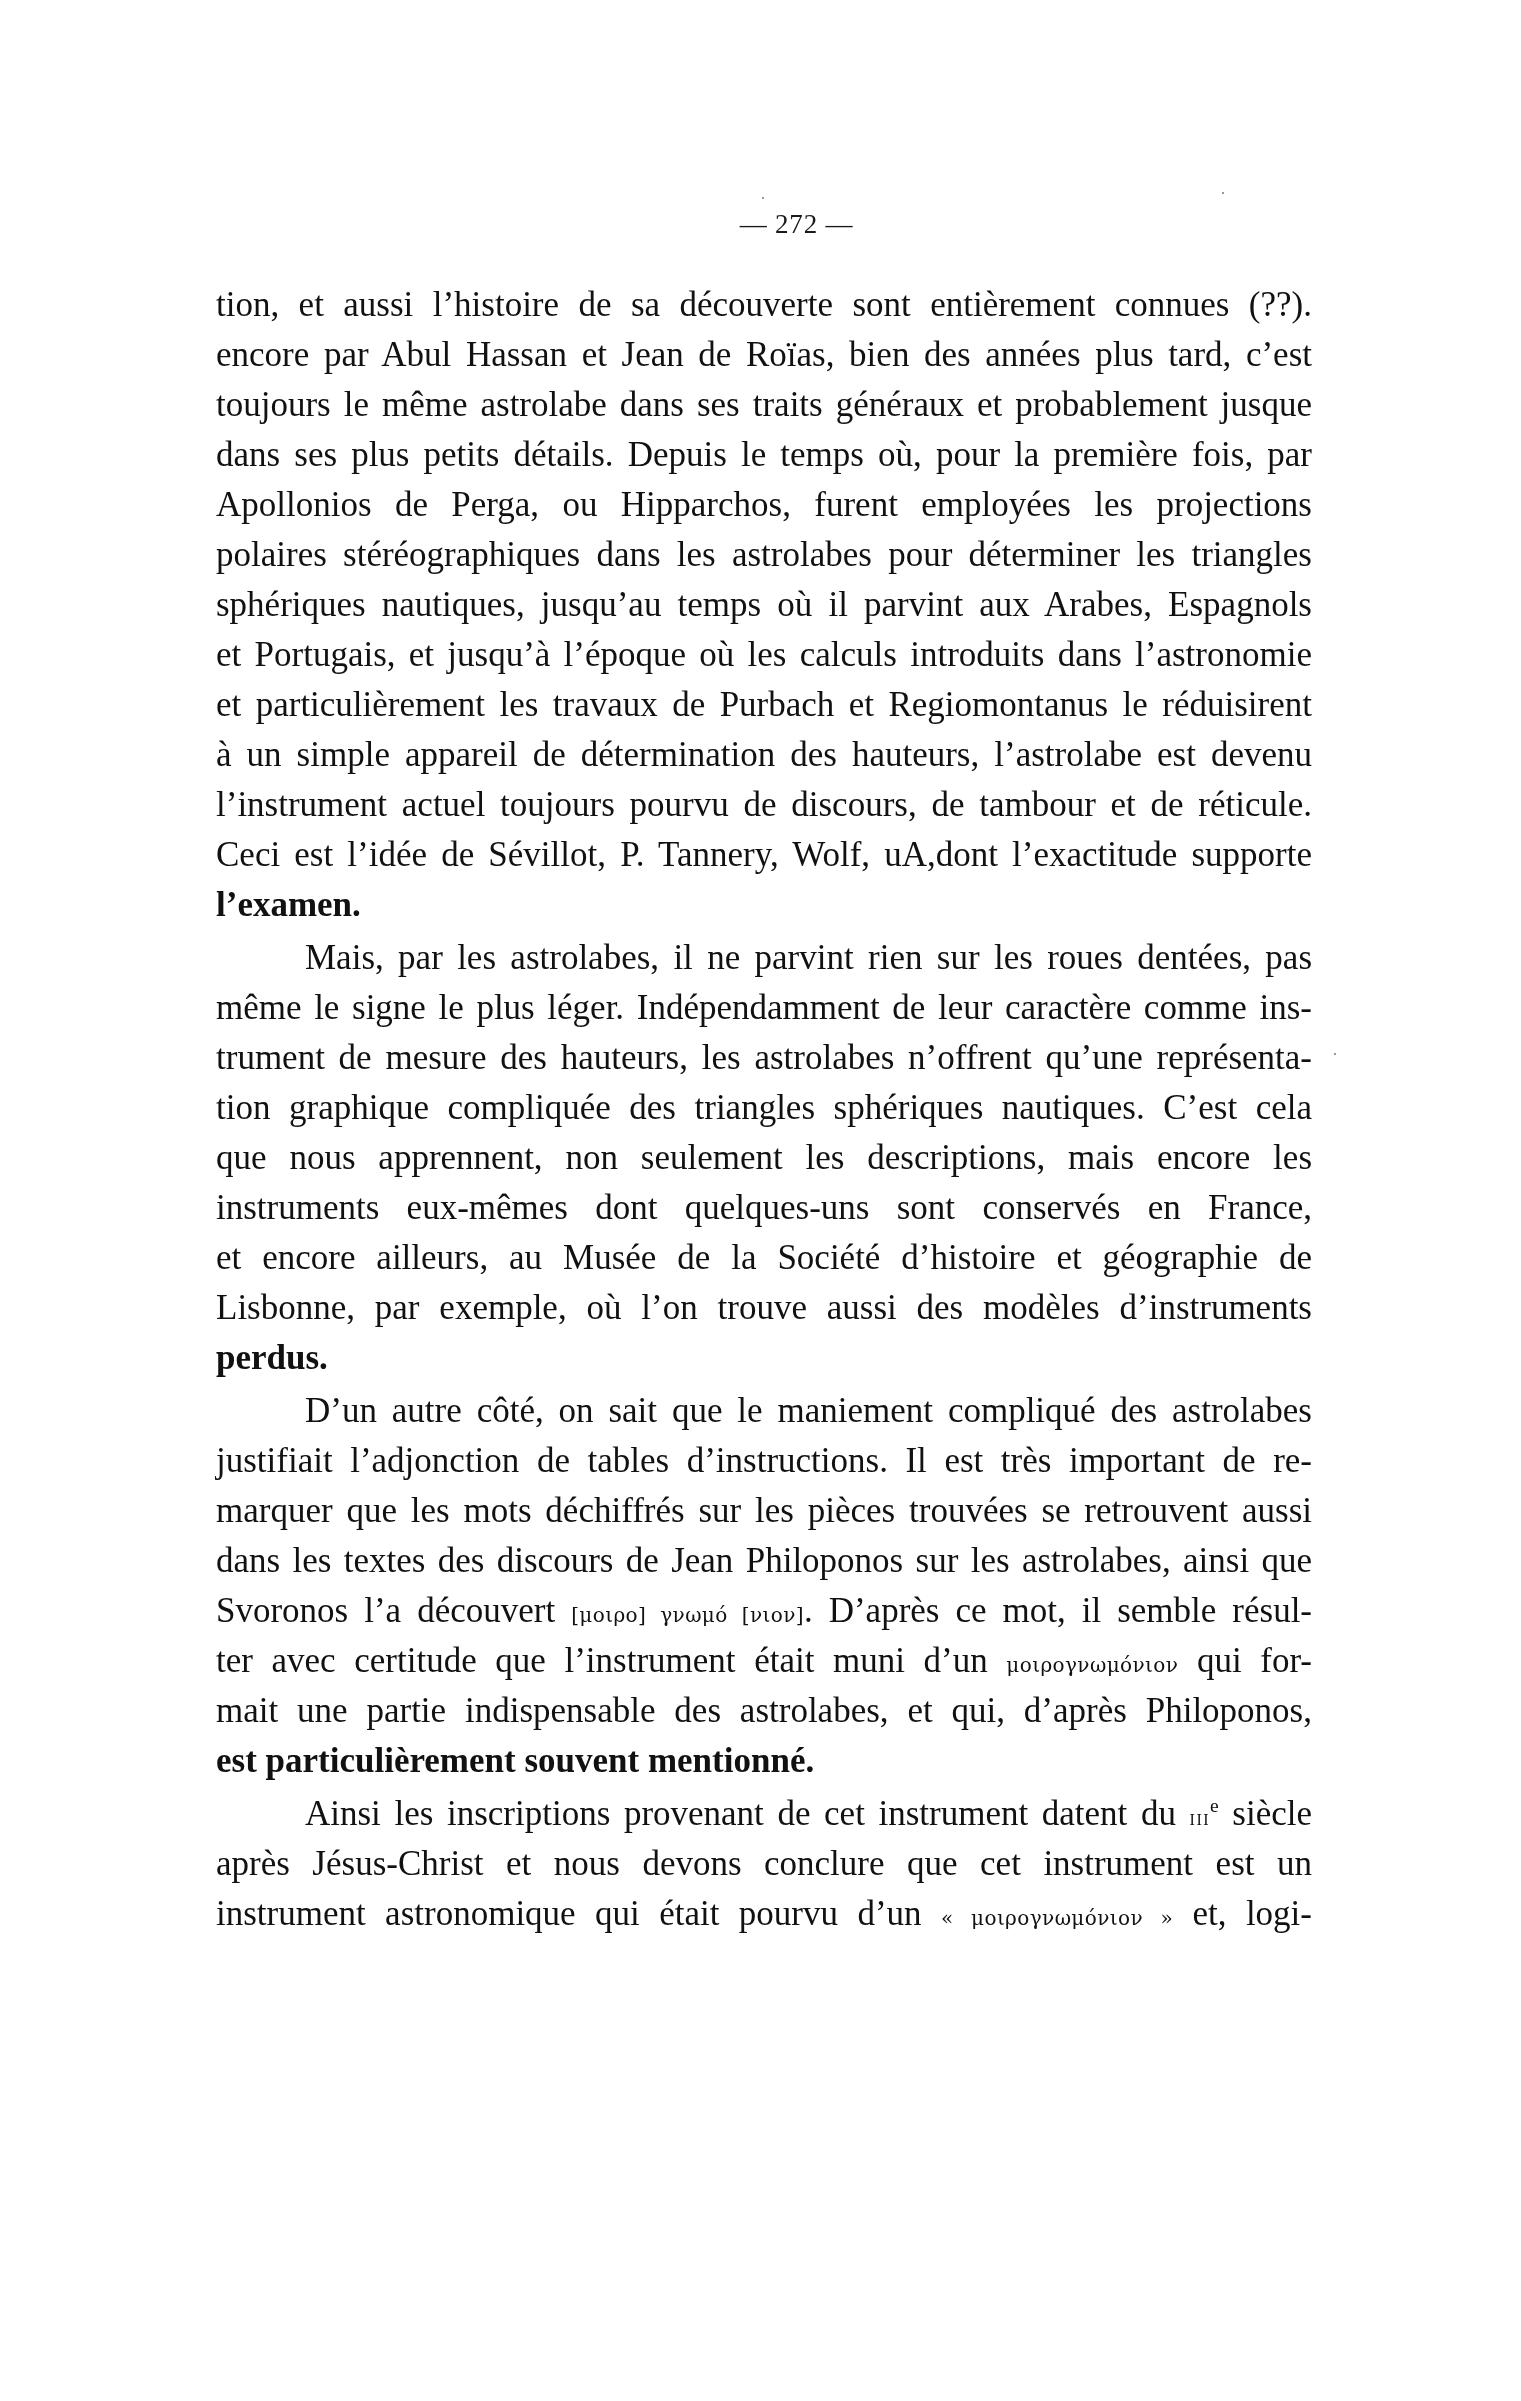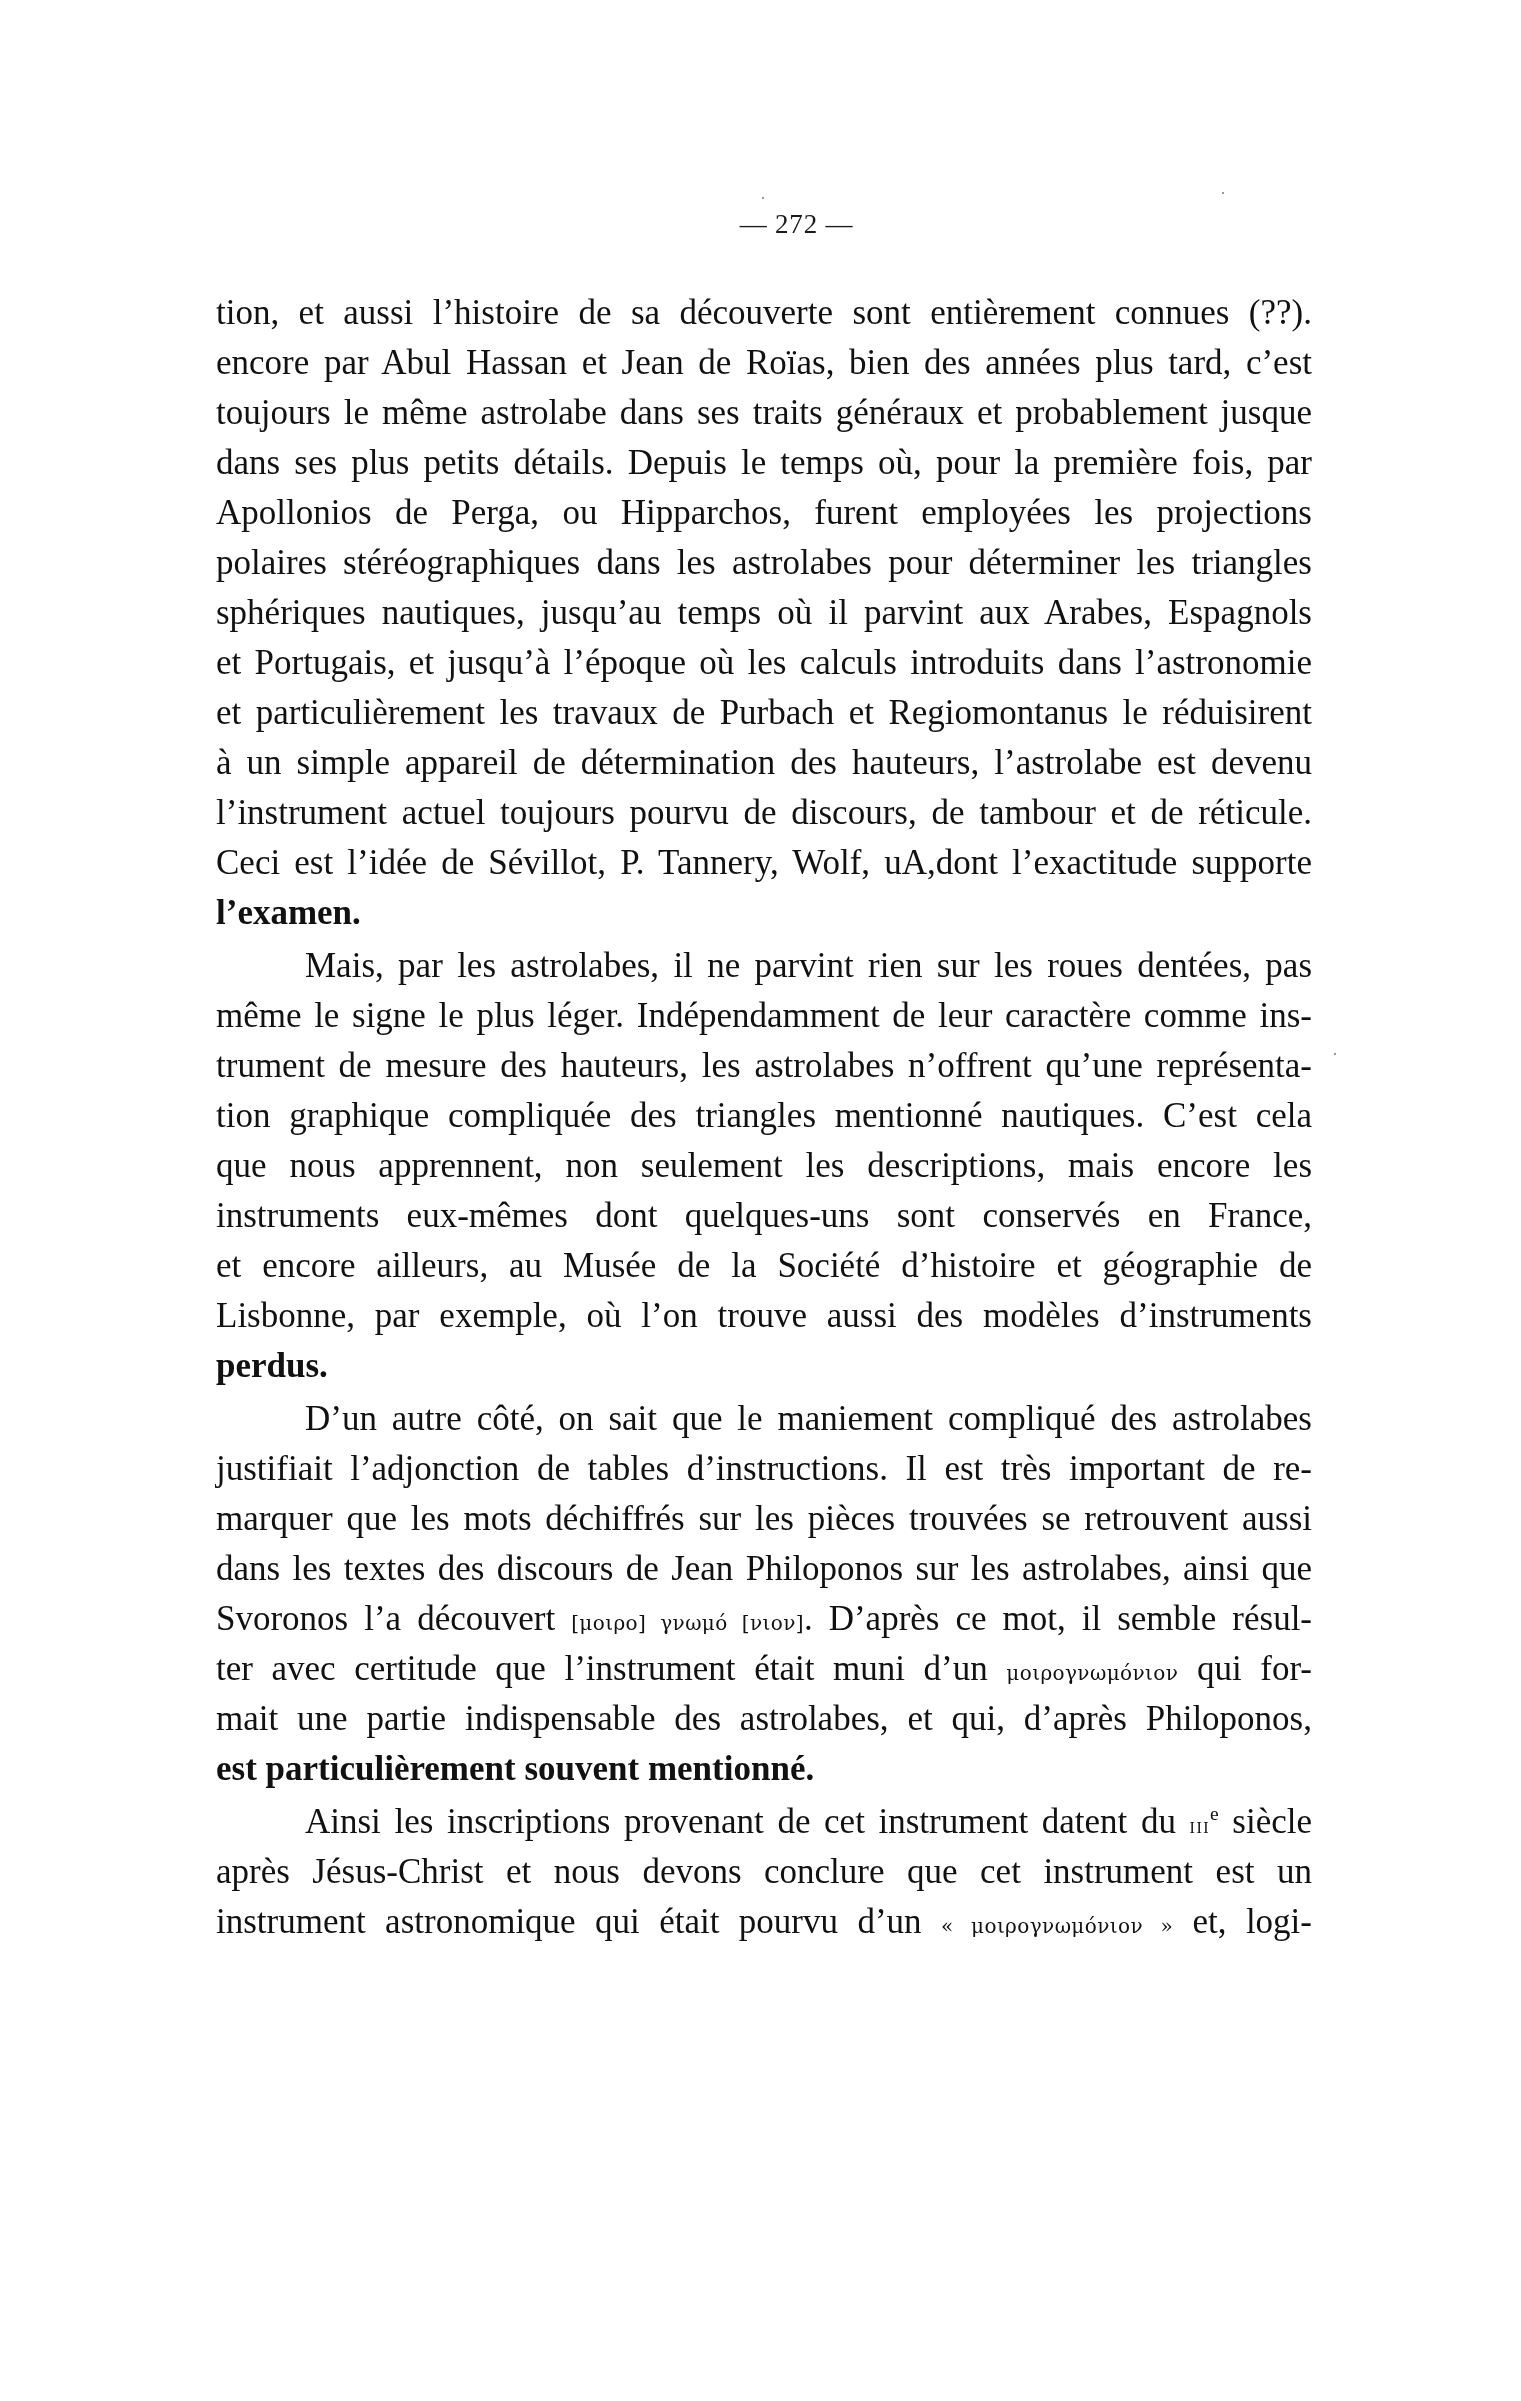--- a/index.html
+++ b/index.html
@@ -29,21 +29,21 @@
       width: 1521px;
       text-align: center;
       font-size: 27px;
       letter-spacing: 0.8px;
       color: #1a1a1a;
       margin-left: 36px;
     }
     .text-block {
       position: absolute;
       left: 216px;
-      top: 288px;
+      top: 280px;
       width: 1096px;
     }
     .line {
       font-size: 35px;
       line-height: 50px;
       height: 50px;
       white-space: nowrap;
       text-align: justify;
       text-align-last: justify;
       display: block;
@@ -102,21 +102,21 @@
       <span class="line">l’instrument actuel toujours pourvu de discours, de tambour et de réticule.</span>
       <span class="line">Ceci est l’idée de Sévillot, P. Tannery, Wolf, uA,dont l’exactitude supporte</span>
       <span class="line last">l’examen.</span>
     </div>
     <div class="para-gap"></div>
 
     <div>
       <span class="line indent">Mais, par les astrolabes, il ne parvint rien sur les roues dentées, pas</span>
       <span class="line">même le signe le plus léger. Indépendamment de leur caractère comme ins-</span>
       <span class="line">trument de mesure des hauteurs, les astrolabes n’offrent qu’une représenta-</span>
-      <span class="line">tion graphique compliquée des triangles mentionné nautiques. C’est cela</span>
+      <span class="line">tion graphique compliquée des triangles sphériques nautiques. C’est cela</span>
       <span class="line">que nous apprennent, non seulement les descriptions, mais encore les</span>
       <span class="line">instruments eux-mêmes dont quelques-uns sont conservés en France,</span>
       <span class="line">et encore ailleurs, au Musée de la Société d’histoire et géographie de</span>
       <span class="line">Lisbonne, par exemple, où l’on trouve aussi des modèles d’instruments</span>
       <span class="line last">perdus.</span>
     </div>
     <div class="para-gap"></div>
 
     <div>
       <span class="line indent">D’un autre côté, on sait que le maniement compliqué des astrolabes</span>

